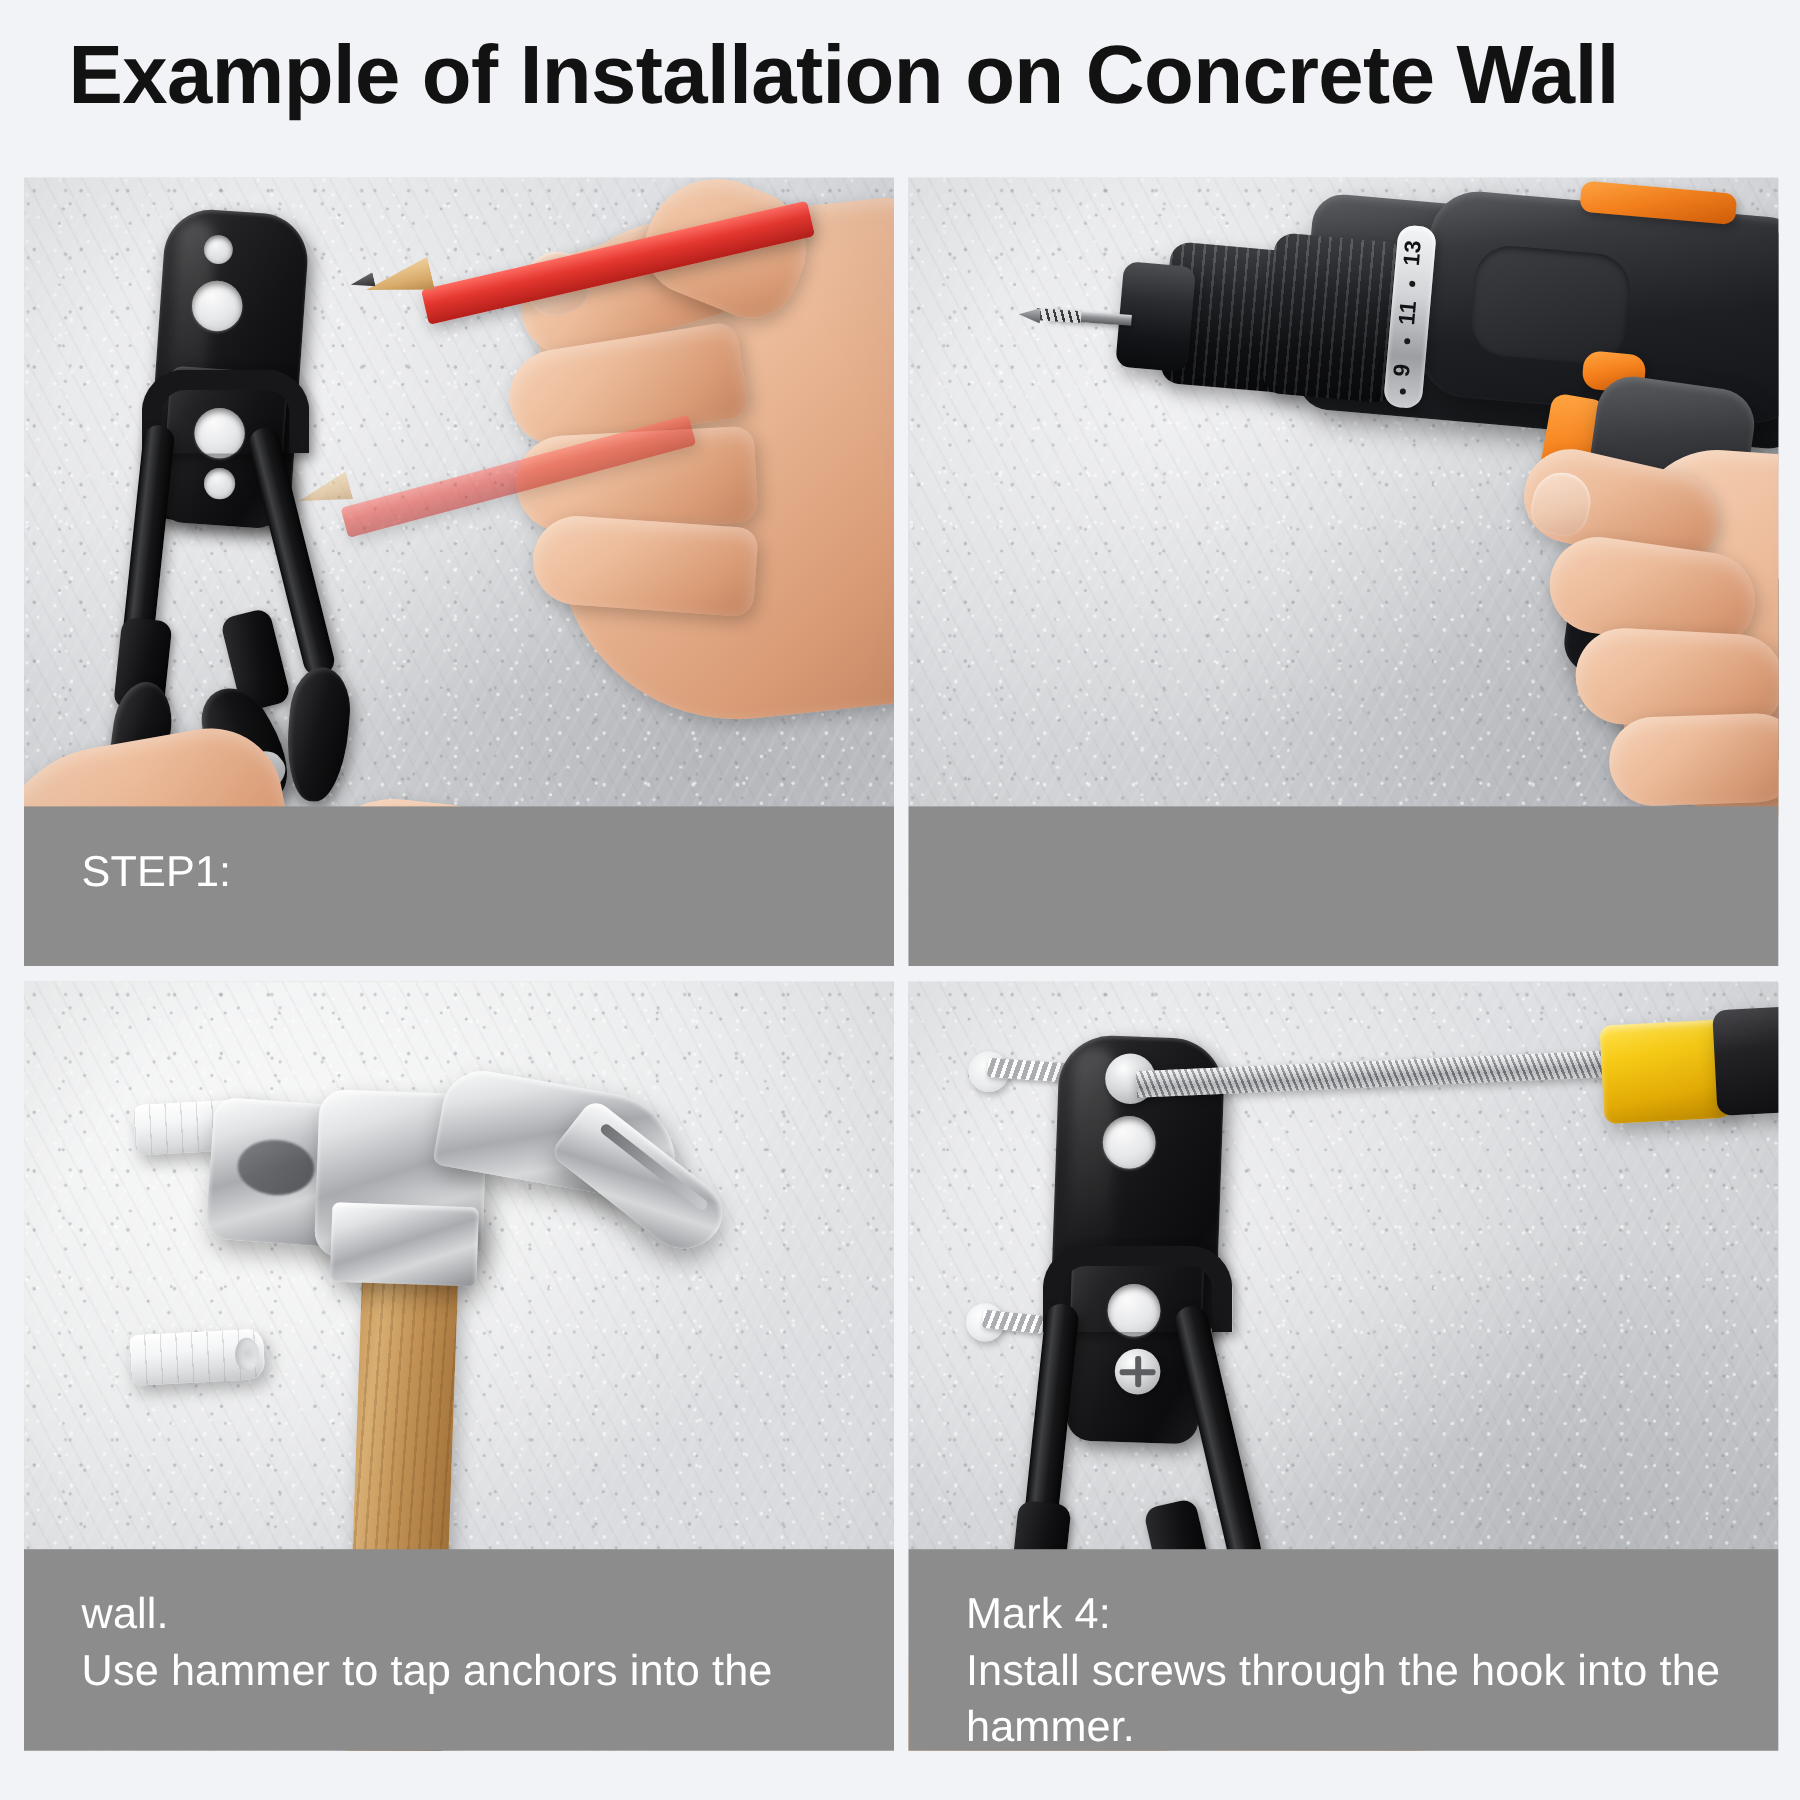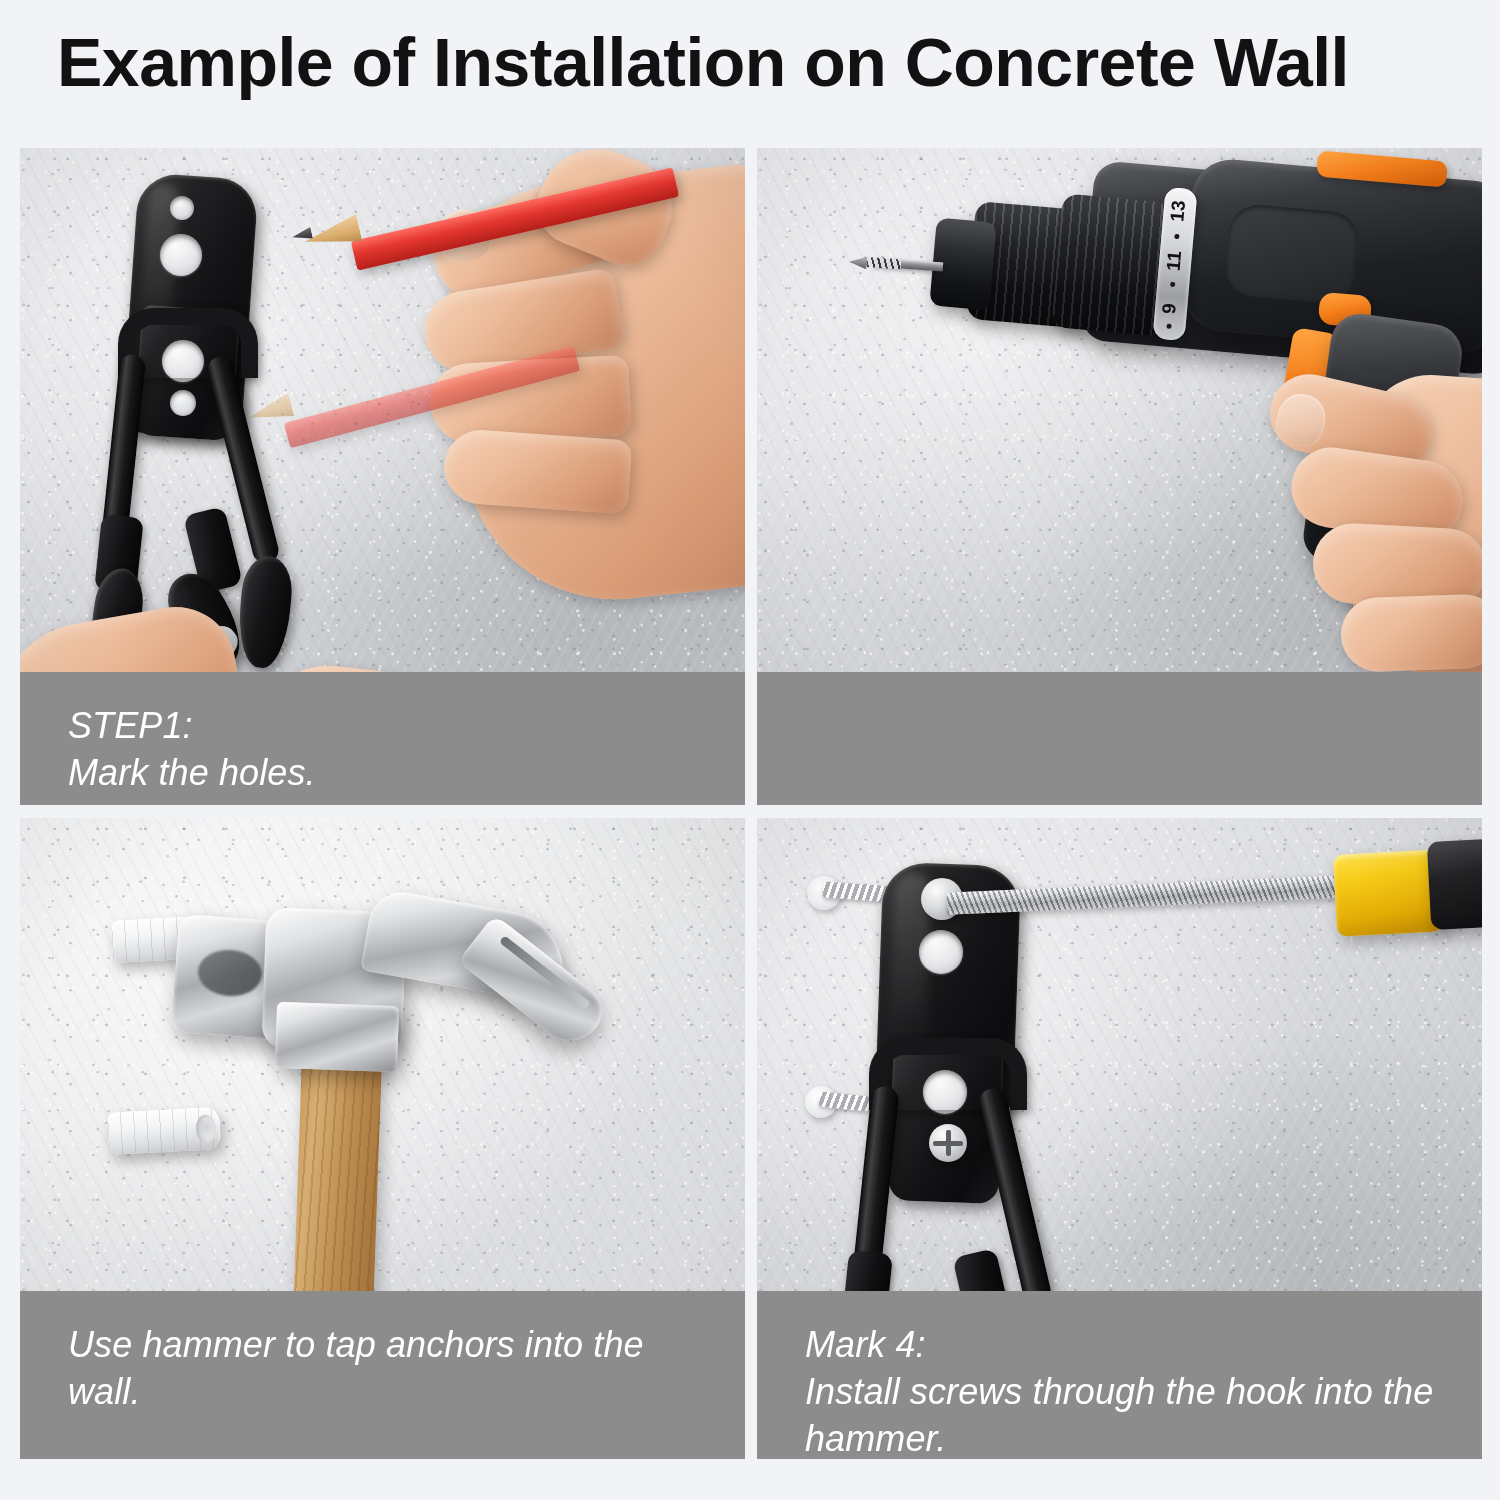--- a/index.html
+++ b/index.html
@@ -99,21 +99,21 @@
   .caption {
     position:absolute;
     left:0; bottom:0; width:100%;
     background:#8c8c8c;
     color:#ffffff;
     padding:30px 0 0 48px;
     font-size:36px;
     line-height:47px;
     letter-spacing:.1px;
   }
-  .caption .cline { display:block; white-space:nowrap;font-style:italic; }
+  .caption .cline { display:block; white-space:nowrap; }
   .panel.p1 .caption, .panel.p2 .caption { height:133px; }
   .panel.p3 .caption, .panel.p4 .caption { height:168px; }
 
   
   .hook { position:absolute; }
 
   .plate {
     position:absolute;
     background:linear-gradient(118deg,#3a3a3c 0%,#232325 22%,#141416 52%,#0c0c0e 78%,#1b1b1d 100%);
     border-radius:34px 34px 26px 26px;
@@ -385,21 +385,20 @@
       <div class="skin" style="left:238px;top:520px;width:180px;height:130px;border-radius:70px 70px 20px 20px;transform:rotate(6deg);"></div>
 
       <div class="pencil-body" style="left:330px;top:56px;width:330px;height:30px;transform:rotate(-13deg);"></div>
       <div class="pencil-wood" style="left:284px;top:72px;width:56px;height:28px;transform:rotate(-13deg);clip-path:polygon(100% 0,100% 100%,0 55%);"></div>
       <div class="pencil-lead" style="left:272px;top:81px;width:20px;height:12px;transform:rotate(-13deg);clip-path:polygon(100% 0,100% 100%,0 50%);"></div>
 
       <div class="vig"></div>
 
       <div class="caption">
         <span class="cline">STEP1:</span>
-        <span class="cline">Mark the holes.</span>
       </div>
     </div>
 
     <div class="panel p2">
       <div class="wall"></div>
 
       <div class="drill-body" style="left:330px;top:30px;width:420px;height:180px;transform:rotate(5deg);"></div>
       <div class="drill-body" style="left:430px;top:22px;width:320px;height:172px;border-radius:40px;transform:rotate(5deg);"></div>
 
       <div style="position:absolute;left:470px;top:60px;width:130px;height:92px;border-radius:30px;background:linear-gradient(160deg,#3c3e42,#202226);transform:rotate(5deg);box-shadow:inset 0 2px 5px rgba(0,0,0,.5);"></div>
@@ -468,22 +467,22 @@
 
       <div class="hammer-head" style="left:346px;top:86px;width:200px;height:84px;border-radius:40px 70px 30px 10px;transform:rotate(10deg);"></div>
       <div class="hammer-head" style="left:440px;top:136px;width:150px;height:60px;border-radius:20px 40px 50px 18px;transform:rotate(38deg);"></div>
       <div style="position:absolute;left:470px;top:150px;width:110px;height:9px;background:linear-gradient(90deg,#6e7074,#c9cbce);border-radius:5px;transform:rotate(38deg);"></div>
 
       <div style="position:absolute;left:178px;top:132px;width:64px;height:46px;border-radius:50%;background:linear-gradient(140deg,#6f7175,#3f4144);filter:blur(1px);transform:rotate(4deg);opacity:.85;"></div>
 
       <div class="vig"></div>
 
       <div class="caption">
+        <span class="cline">wall.</span>
         <span class="cline">Use hammer to tap anchors into the</span>
-        <span class="cline">wall.</span>
       </div>
     </div>
 
     <div class="panel p4">
       <div class="wall"></div>
 
       <div class="anchor-flange" style="left:50px;top:58px;width:34px;height:34px;"></div>
       <div class="screw-shank" style="left:66px;top:66px;width:74px;height:16px;transform:rotate(4deg);"></div>
       <div class="anchor-flange" style="left:48px;top:268px;width:32px;height:32px;"></div>
       <div class="screw-shank" style="left:62px;top:276px;width:50px;height:15px;transform:rotate(6deg);"></div>

